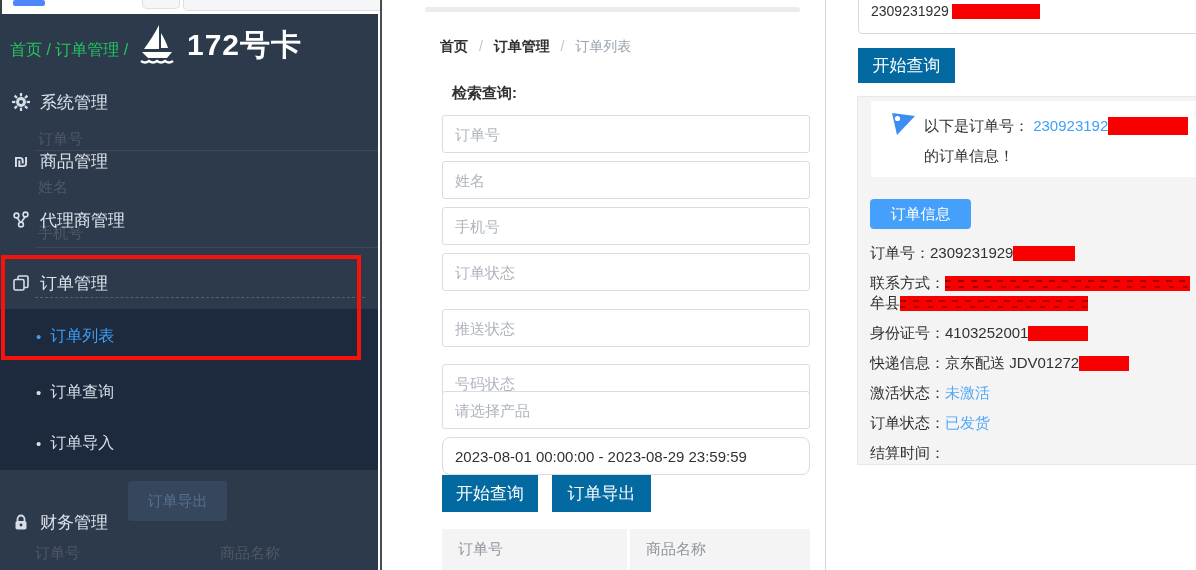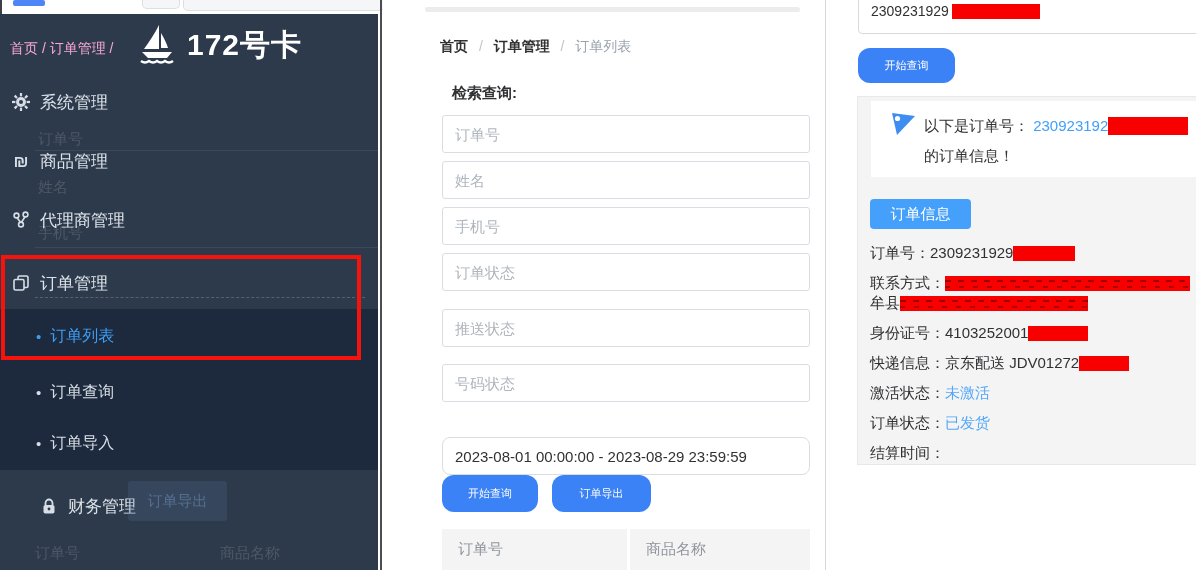--- a/index.html
+++ b/index.html
@@ -33,21 +33,21 @@
   .crumb{position:absolute;left:440px;top:38px;font-size:14px;}
   .crumb .b{color:#303133;font-weight:600;}
   .crumb .sep{color:#c0c4cc;margin:0 7px;}
   .crumb .cur{color:#98a2ad;}
   .search-label{position:absolute;left:452px;top:84px;font-size:15px;font-weight:bold;color:#303133;}
   .fld{position:absolute;left:442px;width:368px;height:38px;border:1px solid #d9dde3;border-radius:3px;
        box-sizing:border-box;padding:0 12px;font-size:15px;color:#303133;background:#fff;outline:none;
        font-family:"Liberation Sans","DejaVu Sans",sans-serif;}
   .fld::placeholder{color:#aeb5bd;opacity:1;}
   .datefld{display:flex;align-items:center;border-radius:8px;}
-  .btn{position:absolute;height:37px;background:#3b82f6;color:#fff;font-size:11px;border:none;border-radius:12px;
+  .btn{position:absolute;height:37px;background:#0369a1;color:#fff;font-size:17px;border:none;border-radius:0;
        display:flex;align-items:center;justify-content:center;cursor:pointer;
        font-family:"Liberation Sans","DejaVu Sans",sans-serif;}
   .th{position:absolute;top:529px;height:41px;background:#f4f4f5;color:#8f959c;font-size:15px;
       display:flex;align-items:center;box-sizing:border-box;padding-left:16px;}
   
   .vline{position:absolute;left:825px;top:0;width:1px;height:570px;background:#d6d9dc;}
   .fake-input{position:absolute;left:858px;top:-12px;width:346px;height:46px;border:1px solid #d9d9d9;
               border-radius:4px;box-sizing:border-box;display:flex;align-items:center;padding-left:12px;
               font-size:14px;color:#303133;background:#fff;}
   .resultbox{position:absolute;left:857px;top:96px;width:347px;height:369px;background:#f4f4f5;
@@ -78,21 +78,21 @@
   <div class="bluechip" style="left:13px;width:32px;height:6px;"></div>
   <div class="chip" style="left:142px;width:36px;height:8px;"></div>
   <div class="chip" style="left:183px;width:200px;height:10px;"></div>
   <div class="chip" style="left:567px;width:33px;height:5px;"></div>
   <div class="chip" style="left:608px;width:210px;height:5px;"></div>
   <div class="seam" style="left:0;width:2px;background:#3c4043;"></div>
   <div class="seam" style="left:380px;width:2px;background:#4a4d52;"></div>
 
   <div class="sidebar">
 
-    <div class="ghost" style="left:10px;top:26px;font-size:14px;color:#f9a8d4;">首页 / 订单管理 /</div>
+    <div class="ghost" style="left:10px;top:26px;font-size:16px;color:#22c55e;">首页 / 订单管理 /</div>
 
     <div class="logo">
       <svg width="34" height="42" viewBox="0 0 34 42">
         <path d="M19 1 C15 9 9 18 4 25 L19 25 Z" fill="#fff"></path>
         <path d="M21 9 C24 14 27 20 28 24 L21 24 Z" fill="#fff"></path>
         <path d="M2 28 H32 L27 34 H8 Z" fill="#fff"></path>
         <path d="M1 37 q4 3 8 0 q4 3 8 0 q4 3 8 0 q4 3 8 0" stroke="#fff" stroke-width="2.4" fill="none"></path>
       </svg>
       <span class="logo-text">172号卡</span>
     </div>
@@ -148,21 +148,21 @@
     <div class="menu-item" style="top:257px;">
       <span class="mi-icon">
         <svg width="18" height="18" viewBox="0 0 18 18">
           <rect x="2" y="5.5" width="10" height="10.5" rx="1.5" fill="none" stroke="#d7dee7" stroke-width="1.6"></rect>
           <path d="M6 5.5 V3.5 a1.5 1.5 0 0 1 1.5-1.5 H14.5 a1.5 1.5 0 0 1 1.5 1.5 V12 a1.5 1.5 0 0 1-1.5 1.5 H12" fill="none" stroke="#d7dee7" stroke-width="1.6"></path>
         </svg>
       </span>
       <span>订单管理</span>
     </div>
 
-    <div class="menu-item" style="top:480px;padding-left:28px;">
+    <div class="menu-item" style="top:496px;">
       <span class="mi-icon">
         <svg width="18" height="18" viewBox="0 0 18 18">
           <path d="M5.5 8 V6 a3.5 3.5 0 0 1 7 0 V8" fill="none" stroke="#d7dee7" stroke-width="1.8"></path>
           <rect x="3.5" y="8" width="11" height="8.5" rx="1.8" fill="#d7dee7"></rect>
           <circle cx="9" cy="12" r="1.4" fill="#2d3a4b"></circle>
         </svg>
       </span>
       <span>财务管理</span>
     </div>
 
@@ -198,20 +198,21 @@
   </div>
 
   <div class="search-label">检索查询:</div>
 
   <input class="fld" style="top: 115px;" placeholder="订单号">
   <input class="fld" style="top: 161px;" placeholder="姓名">
   <input class="fld" style="top: 207px;" placeholder="手机号">
   <input class="fld" style="top: 253px;" placeholder="订单状态">
   <input class="fld" style="top: 309px;" placeholder="推送状态">
   <input class="fld" style="top: 348px; margin-top: 16px;" placeholder="号码状态">
+  <input class="fld" style="top: 391px;" placeholder="请选择产品">
   <div class="fld datefld" style="top:437px;">
     <span>2023-08-01 00:00:00 - 2023-08-29 23:59:59</span>
   </div>
 
   <button class="btn" style="left:442px;top:475px;width:96px;">开始查询</button>
   <button class="btn" style="left:552px;top:475px;width:99px;">订单导出</button>
 
   <div class="th" style="left:442px;width:185px;">
     <span>订单号</span>
   </div>

